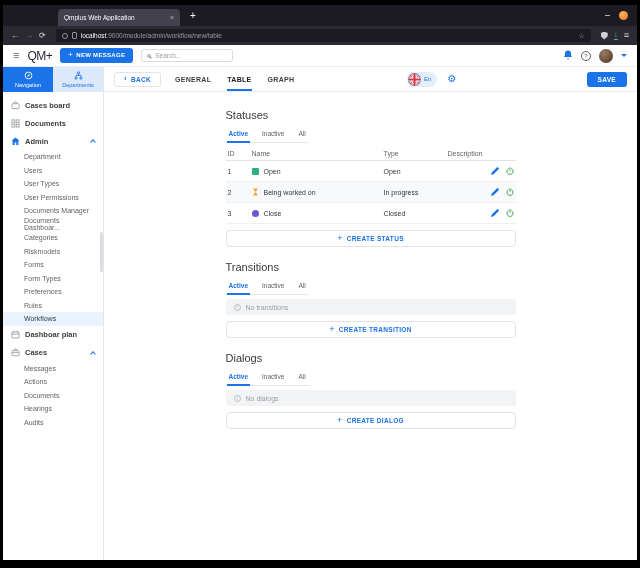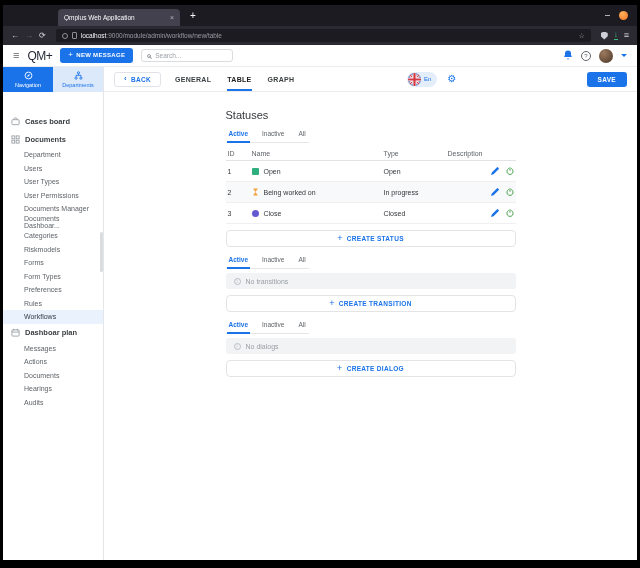--- a/index.html
+++ b/index.html
@@ -48,21 +48,21 @@
   .avatar { width:14px; height:14px; border-radius:50%; background:radial-gradient(circle at 35% 30%, #9c7a5f, #4a3526); }
   .caret { width:0; height:0; border-left:3px solid transparent; border-right:3px solid transparent; border-top:3.5px solid #1a73e8; }
 
   
   .bodyrow { flex:1; display:flex; overflow:hidden; }
   .sidebar { width:101px; border-right:1px solid #e4e6ea; display:flex; flex-direction:column; position:relative; flex:0 0 auto; }
   .side-tabs { display:flex; height:25px; flex:0 0 auto; }
   .stab { flex:1; display:flex; flex-direction:column; align-items:center; justify-content:center; gap:2px; font-size:5.5px; }
   .stab.nav { background:#1a73e8; color:#fff; }
   .stab.dept { background:#dce9fb; color:#1a73e8; }
-  .menu { padding-top:20px; overflow:hidden; }
+  .menu { padding-top:4px; overflow:hidden; }
   .mi { display:flex; align-items:center; gap:5px; padding:0 8px; height:18px; font-size:7.5px; font-weight:bold; color:#3c4043; }
   .mi .mic { flex:0 0 auto; display:flex; }
   .sub { display:flex; align-items:center; height:13.5px; padding:0 8px 0 21px; font-size:7px; color:#5f6368; }
   .sub.active { background:#e9f2fd; color:#37404a; }
   .chev { width:4px; height:4px; border-left:1.2px solid #1a73e8; border-top:1.2px solid #1a73e8; transform:rotate(45deg); margin-left:auto; margin-top:2px; }
   .sthumb { position:absolute; right:0; top:165px; width:3px; height:40px; background:#dadce0; border-radius:2px; }
 
   .main { flex:1; display:flex; flex-direction:column; overflow:hidden; }
   .topbar { height:25px; border-bottom:1px solid #ebebeb; display:flex; align-items:center; padding:0 10px; gap:14px; position:relative; flex:0 0 auto; }
   .back-btn { border:1px solid #e0e3e7; border-radius:3px; background:#fff; color:#1a73e8; font-size:6.5px; font-weight:bold; padding:3px 9px; display:flex; align-items:center; gap:4px; letter-spacing:.3px; }
@@ -194,20 +194,29 @@
             <span class="mic">
                   <svg width="9" height="9" viewBox="0 0 10 10" fill="none" stroke="#9aa0a6" stroke-width="1">
                     <rect x="1" y="1" width="3.2" height="3.2"></rect>
                     <rect x="5.8" y="1" width="3.2" height="3.2"></rect>
                     <rect x="1" y="5.8" width="3.2" height="3.2"></rect>
                     <rect x="5.8" y="5.8" width="3.2" height="3.2"></rect>
                   </svg>
                 </span>
             <span>Documents</span>
           </div>
+          <div class="mi">
+            <span class="mic">
+                  <svg width="9" height="9" viewBox="0 0 10 10">
+                    <path d="M5 .5 9.5 4.2H8.2V9H5.9V6.2H4.1V9H1.8V4.2H.5z" fill="#1a73e8"></path>
+                  </svg>
+                </span>
+            <span>Admin</span>
+            <span class="chev"></span>
+          </div>
           <div class="sub">Department</div>
           <div class="sub">Users</div>
           <div class="sub">User Types</div>
           <div class="sub">User Permissions</div>
           <div class="sub">Documents Manager</div>
           <div class="sub">Documents Dashboar...</div>
           <div class="sub">Categories</div>
           <div class="sub">Riskmodels</div>
           <div class="sub">Forms</div>
           <div class="sub">Form Types</div>
@@ -216,20 +225,30 @@
           <div class="sub active">Workflows</div>
           <div class="mi">
             <span class="mic">
                   <svg width="9" height="9" viewBox="0 0 10 10" fill="none" stroke="#9aa0a6" stroke-width="1">
                     <rect x="1" y="2" width="8" height="7" rx="1"></rect>
                     <path d="M3 1v2M7 1v2M1 4.5h8"></path>
                   </svg>
                 </span>
             <span>Dashboar plan</span>
           </div>
+          <div class="mi">
+            <span class="mic">
+                  <svg width="9" height="9" viewBox="0 0 10 10" fill="none" stroke="#9aa0a6" stroke-width="1">
+                    <rect x="1" y="3" width="8" height="5.5" rx="1"></rect>
+                    <path d="M3.5 3V1.8A.8.8 0 0 1 4.3 1h1.4a.8.8 0 0 1 .8.8V3M1 5.2h8"></path>
+                  </svg>
+                </span>
+            <span>Cases</span>
+            <span class="chev"></span>
+          </div>
           <div class="sub">Messages</div>
           <div class="sub">Actions</div>
           <div class="sub">Documents</div>
           <div class="sub">Hearings</div>
           <div class="sub">Audits</div>
         </div>
         <span class="sthumb"></span>
       </div>
 
       <div class="main">
@@ -354,35 +373,37 @@
                       </span>
                 </span>
               </div>
             </div>
             <button class="create-btn">
               <span class="cr-plus">+</span>
               <span>CREATE STATUS</span>
             </button>
 
             
+            <div class="sec-title mt">Transitions</div>
             <div class="sec-tabs">
               <span class="sec-tab on">Active</span>
               <span class="sec-tab">Inactive</span>
               <span class="sec-tab">All</span>
             </div>
             <div class="empty-bar">
               <span class="info-ic">i</span>
               <span>No transitions</span>
             </div>
             <button class="create-btn">
               <span class="cr-plus">+</span>
               <span>CREATE TRANSITION</span>
             </button>
 
             
+            <div class="sec-title mt">Dialogs</div>
             <div class="sec-tabs">
               <span class="sec-tab on">Active</span>
               <span class="sec-tab">Inactive</span>
               <span class="sec-tab">All</span>
             </div>
             <div class="empty-bar">
               <span class="info-ic">i</span>
               <span>No dialogs</span>
             </div>
             <button class="create-btn">

